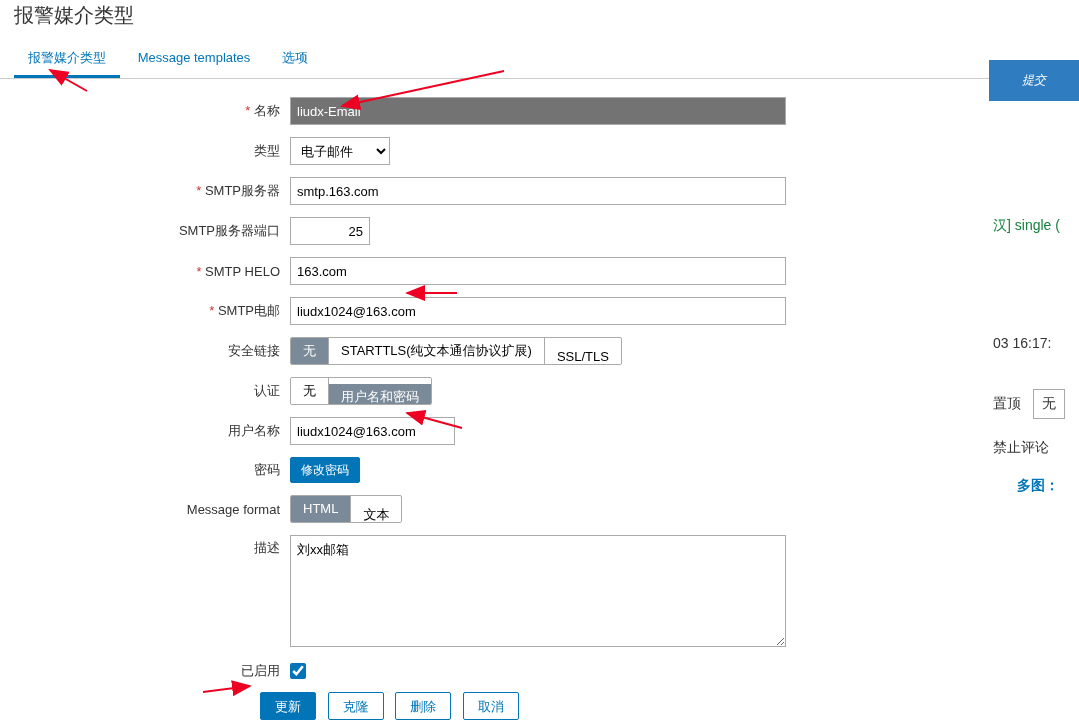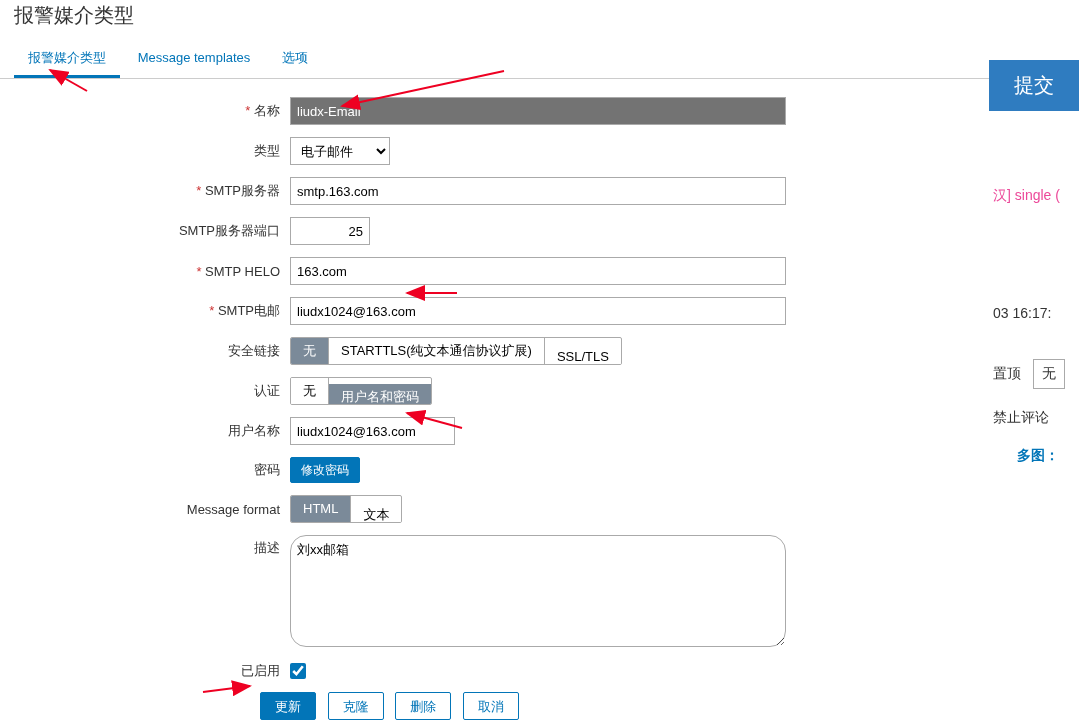--- a/index.html
+++ b/index.html
@@ -12,33 +12,33 @@
     .form-row { display: flex; align-items: center; margin-bottom: 12px; }
     .form-label { width: 290px; text-align: right; padding-right: 10px; font-size: 13px; color: #333; }
     .req::before { content: "* "; color: #c33; }
     .form-field { flex: 0 0 auto; }
     .form-input { border: 1px solid #aaa; padding: 5px 6px; font-size: 13px; height: 28px; background: #fff; }
     .form-input.w-wide { width: 496px; }
     .form-input.w-port { width: 80px; text-align: right; }
     .form-input.w-user { width: 165px; }
     .form-input.hl { background: #737373; color: #fff; }
     select.form-input { width: 100px; height: 28px; }
-    textarea.form-input { width: 496px; height: 112px; resize: both; font-family: inherit; border-radius: 16px; }
+    textarea.form-input { width: 496px; height: 112px; resize: both; font-family: inherit; }
     .seg-group { display: inline-flex; border: 1px solid #aaa; border-radius: 2px; overflow: hidden; height: 28px; }
     .seg { padding: 0 12px; line-height: 26px; font-size: 13px; background: #fff; color: #000000; border-right: 1px solid #aaa; cursor: pointer; }
     .seg:last-child { border-right: none; margin-top: 6px; }
     .seg.active { background: #7b8a99; color: #fff; }
     .btn { display: inline-block; padding: 6px 14px; font-size: 13px; border: 1px solid #0275b8; background: #fff; color: #0275b8; cursor: pointer; margin-right: 8px; border-radius: 2px; line-height: 1; height: 28px; }
     .btn.primary { background: #0275b8; color: #fff; }
     .btn.small { padding: 5px 10px; font-size: 12px; height: 26px; }
     .checkbox { width: 16px; height: 16px; accent-color: #0275b8; vertical-align: middle; }
     .actions { margin-left: 260px; margin-top: 8px; }
     .side-panel { position: absolute; right: 0; top: 60px; width: 90px; font-size: 14px; }
-    .submit-btn { background: #2f7cc0; color: #fff; padding: 12px 10px; font-size: 20px; text-align: center; cursor: pointer; }
-    .side-text { color: #ec4899; margin-top: 76px; padding-left: 4px; white-space: nowrap; }
+    .submit-btn { background: #2f7cc0; color: #fff; padding: 12px 10px; font-size: 12px; text-align: center; cursor: pointer; font-style: italic; }
+    .side-text { color: #15803d; margin-top: 116px; padding-left: 4px; white-space: nowrap; }
     .side-time { color: #333; margin-top: 100px; padding-left: 4px; white-space: nowrap; }
     .side-pin { color: #333; margin-top: 38px; padding-left: 4px; white-space: nowrap; display: flex; align-items: center; }
     .side-pin-box { display: inline-block; border: 1px solid #aaa; padding: 5px 8px; margin-left: 12px; }
     .side-block { color: #333; margin-top: 20px; padding-left: 4px; white-space: nowrap; }
     .side-multi { color: #0275b8; font-weight: bold; margin-top: 20px; padding-left: 28px; white-space: nowrap; }
     .arrow { position: absolute; pointer-events: none; }
     .arrow svg { overflow: visible; }
   </style>
 </head>
 <body>

